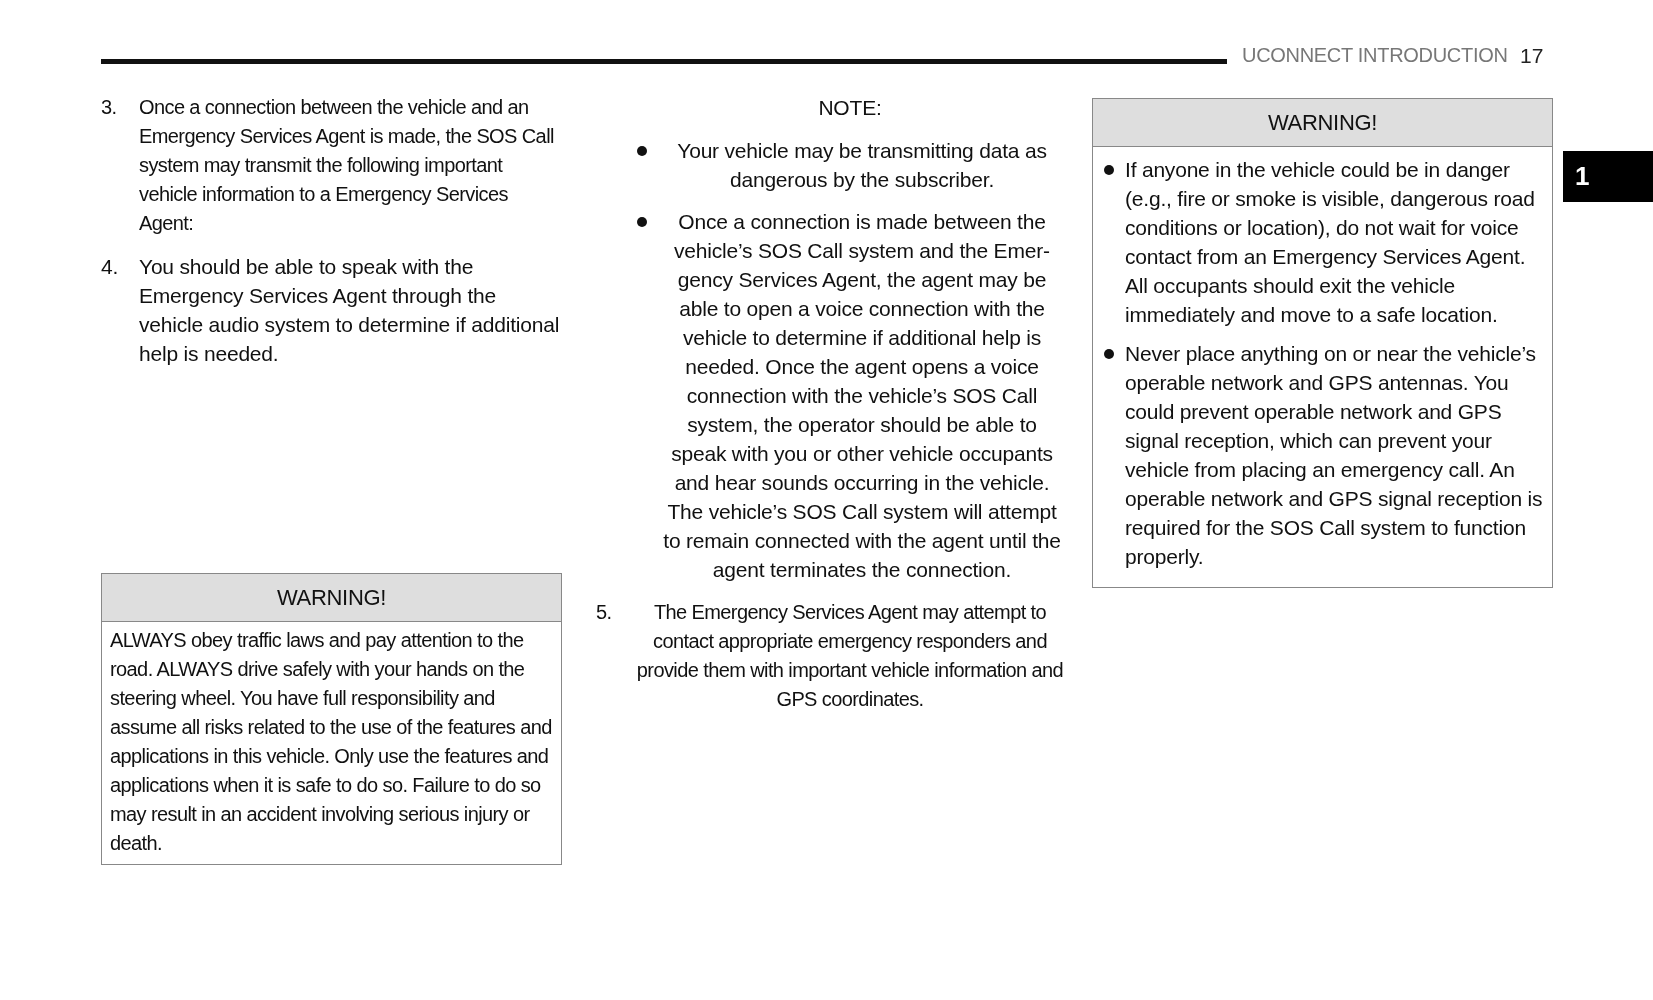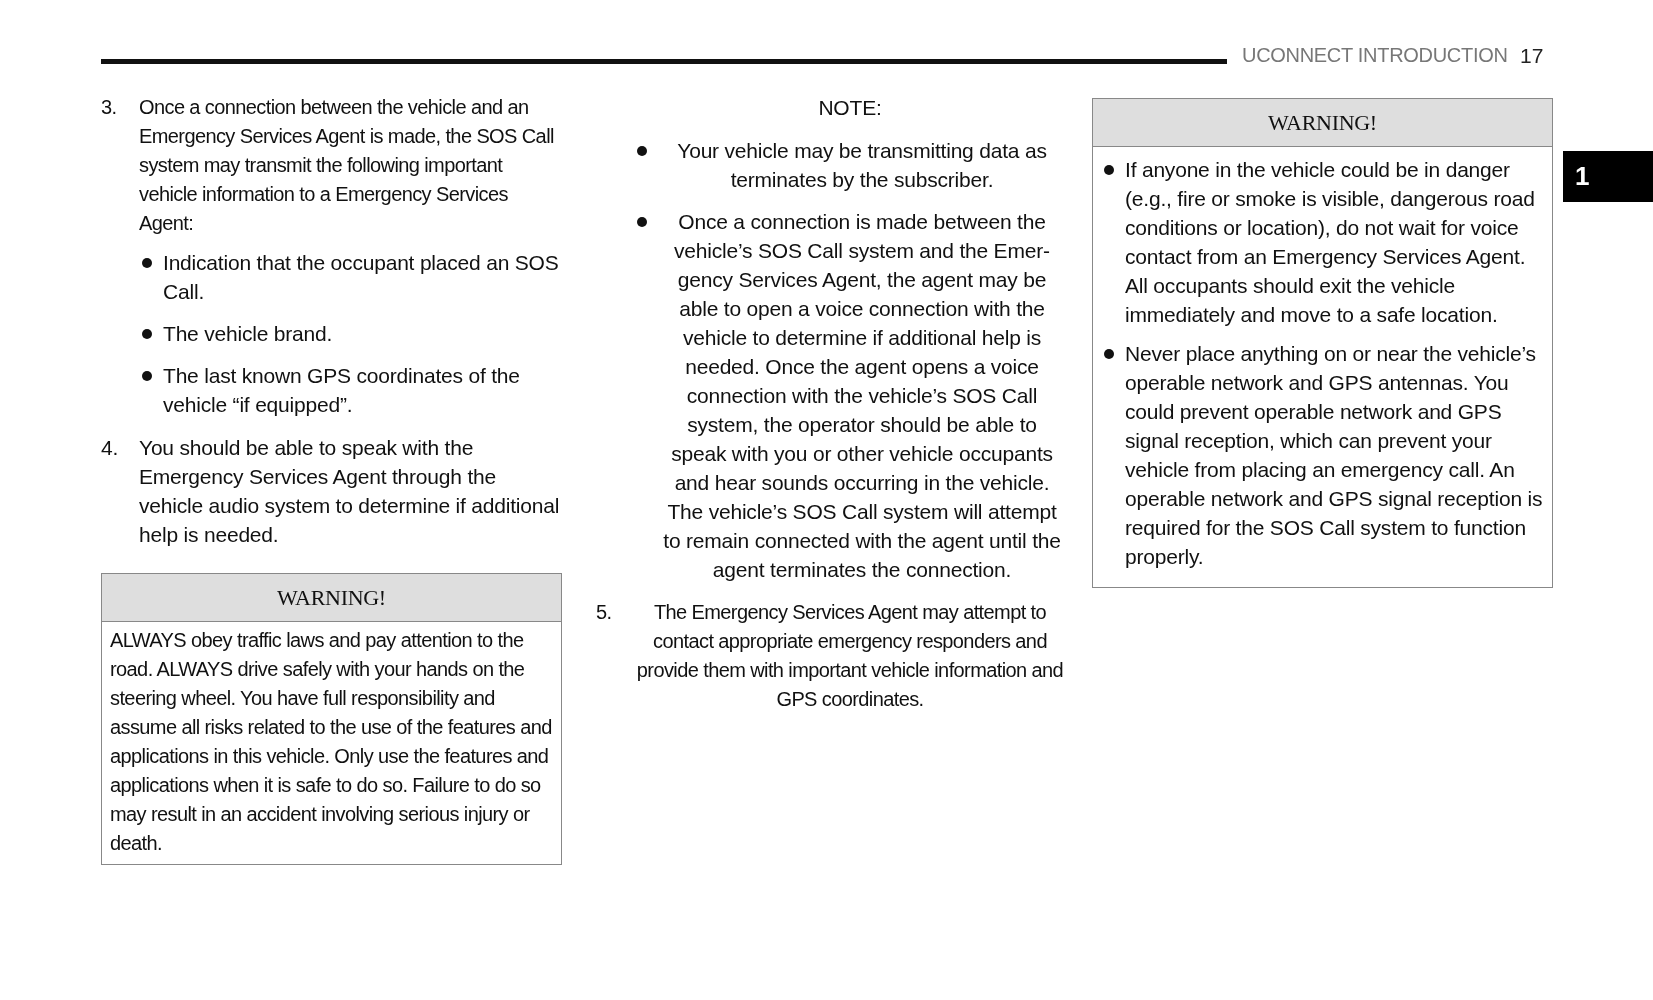--- a/index.html
+++ b/index.html
@@ -16,60 +16,55 @@
   .col-mid { left: 596px; top: 93px; width: 470px; text-align: center; }
 
   .num-item { position: relative; padding-left: 38px; }
   .num-item .num { position: absolute; left: 0; top: 0; }
   .bullets { list-style: none; margin: 10px 0 0 0; padding: 0; }
   .bullets li { position: relative; padding-left: 24px; margin-bottom: 13px; }
   .bullets li::before { content: ""; position: absolute; left: 3px; top: 10px; width: 10px; height: 10px; border-radius: 50%; background: #111; }
   .narrow { font-size: 20px; letter-spacing: -0.6px; }
 
   .warning { border: 1px solid #888; background: #fff; }
-  .warning .w-head { background: #dedede; border-bottom: 1px solid #888; text-align: center; font-size: 22px; line-height: 47px; height: 47px; letter-spacing: -0.3px; font-family: Liberation Serif, serif; }
+  .warning .w-head { background: #dedede; border-bottom: 1px solid #888; text-align: center; font-size: 22px; line-height: 47px; height: 47px; letter-spacing: -0.3px; }
   .warning .w-body { padding: 4px 8px 6px 8px; }
   .warning-left { position: absolute; left: 101px; top: 573px; width: 459px; }
   .warning-right { position: absolute; left: 1092px; top: 98px; width: 459px; }
   .warning-right .bullets { margin: 4px 0 0 0; }
   .warning-right .bullets li { margin-bottom: 10px; }
 </style>
 </head>
 <body>
 
 <div class="header-rule"></div>
 <div class="header-section">UCONNECT INTRODUCTION</div>
 <div class="header-page">17</div>
 <div class="chapter-tab">1</div>
 
 <div class="col col-left">
   <div class="num-item narrow">
     <span class="num">3.</span>
     <div>Once a connection between the vehicle and an Emergency Services Agent is made, the SOS Call system may transmit the following important vehicle information to a Emergency Services Agent:</div>
-    <ul class="bullets" style="font-size:21px;letter-spacing:-0.2px;">
-      <li>Indication that the occupant placed an SOS Call.</li>
-      <li>The vehicle brand.</li>
-      <li>The last known GPS coordinates of the vehicle “if equipped”.</li>
-    </ul>
   </div>
   <div class="num-item" style="margin-top:14px;">
     <span class="num">4.</span>
     <div>You should be able to speak with the Emergency Services Agent through the vehicle audio system to determine if additional help is needed.</div>
   </div>
 </div>
 
 <div class="col warning warning-left">
   <div class="w-head">WARNING!</div>
   <div class="w-body narrow">ALWAYS obey traffic laws and pay attention to the road. ALWAYS drive safely with your hands on the steering wheel. You have full responsibility and assume all risks related to the use of the features and applications in this vehicle. Only use the features and applications when it is safe to do so. Failure to do so may result in an accident involving serious injury or death.</div>
 </div>
 
 <div class="col col-mid">
   <div style="margin-left:38px;">NOTE:</div>
   <ul class="bullets" style="margin-left:38px;margin-top:14px;">
-    <li>Your vehicle may be transmitting data as terminates by the subscriber.</li>
+    <li>Your vehicle may be transmitting data as dangerous by the subscriber.</li>
     <li>Once a connection is made between the vehicle’s SOS Call system and the Emer­gency Services Agent, the agent may be able to open a voice connection with the vehicle to determine if additional help is needed. Once the agent opens a voice connection with the vehicle’s SOS Call system, the operator should be able to speak with you or other vehicle occu­pants and hear sounds occurring in the vehicle. The vehicle’s SOS Call system will attempt to remain connected with the agent until the agent terminates the connection.</li>
   </ul>
   <div class="num-item narrow" style="margin-top:14px;">
     <span class="num">5.</span>
     <div>The Emergency Services Agent may attempt to contact appropriate emergency responders and provide them with important vehicle information and GPS coordinates.</div>
   </div>
 </div>
 
 <div class="col warning warning-right">
   <div class="w-head">WARNING!</div>

